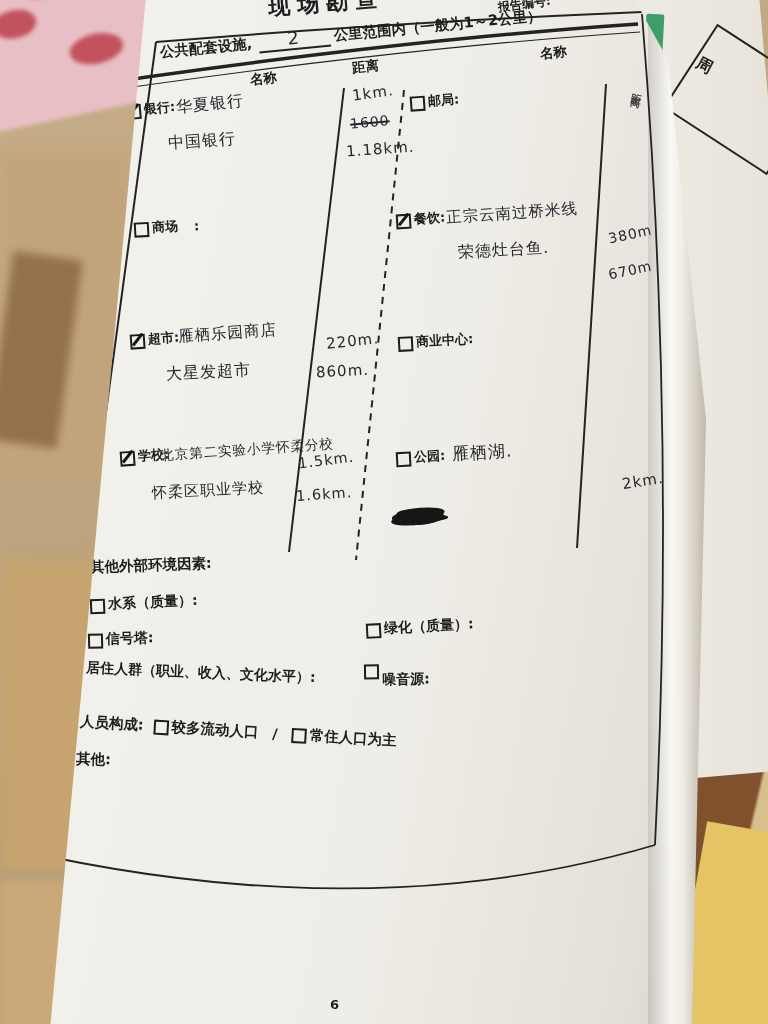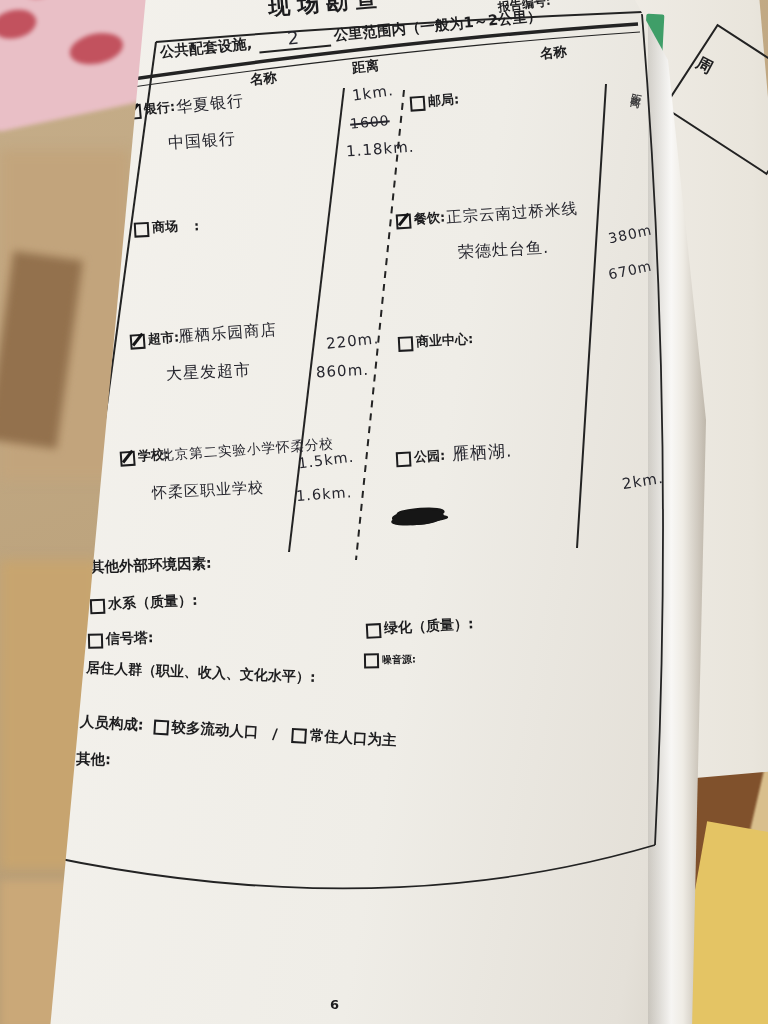--- a/index.html
+++ b/index.html
@@ -166,21 +166,21 @@
     <span class="cb"></span>
     <span class="pr" style="font-size:14px;">信号塔:</span>
   </div>
   <div class="abs row" style="left:366px;top:618px;transform:rotate(-3deg);">
     <span class="cb"></span>
     <span class="pr" style="font-size:14px;">绿化（质量）:</span>
   </div>
   <div class="abs pr" style="left:86px;top:664px;font-size:14px;transform:rotate(2.5deg);">居住人群（职业、收入、文化水平）:</div>
   <div class="abs row" style="left:364px;top:652px;transform:rotate(-1deg);">
     <span class="cb"></span>
-    <span class="pr" style="font-size:10px;">噪音源:</span>
+    <span class="pr" style="font-size:14px;margin-top:19px;">噪音源:</span>
   </div>
 
   <div class="abs row" style="left:80px;top:712px;transform:rotate(3.5deg);transform-origin:left center;">
     <span class="pr" style="font-size:14.5px;margin-right:10px;">人员构成:</span>
     <span class="cb"></span>
     <span class="pr" style="font-size:14.5px;margin-right:14px;">较多流动人口</span>
     <span class="pr" style="font-size:14.5px;margin-right:14px;">/</span>
     <span class="cb"></span>
     <span class="pr" style="font-size:14.5px;">常住人口为主</span>
   </div>

